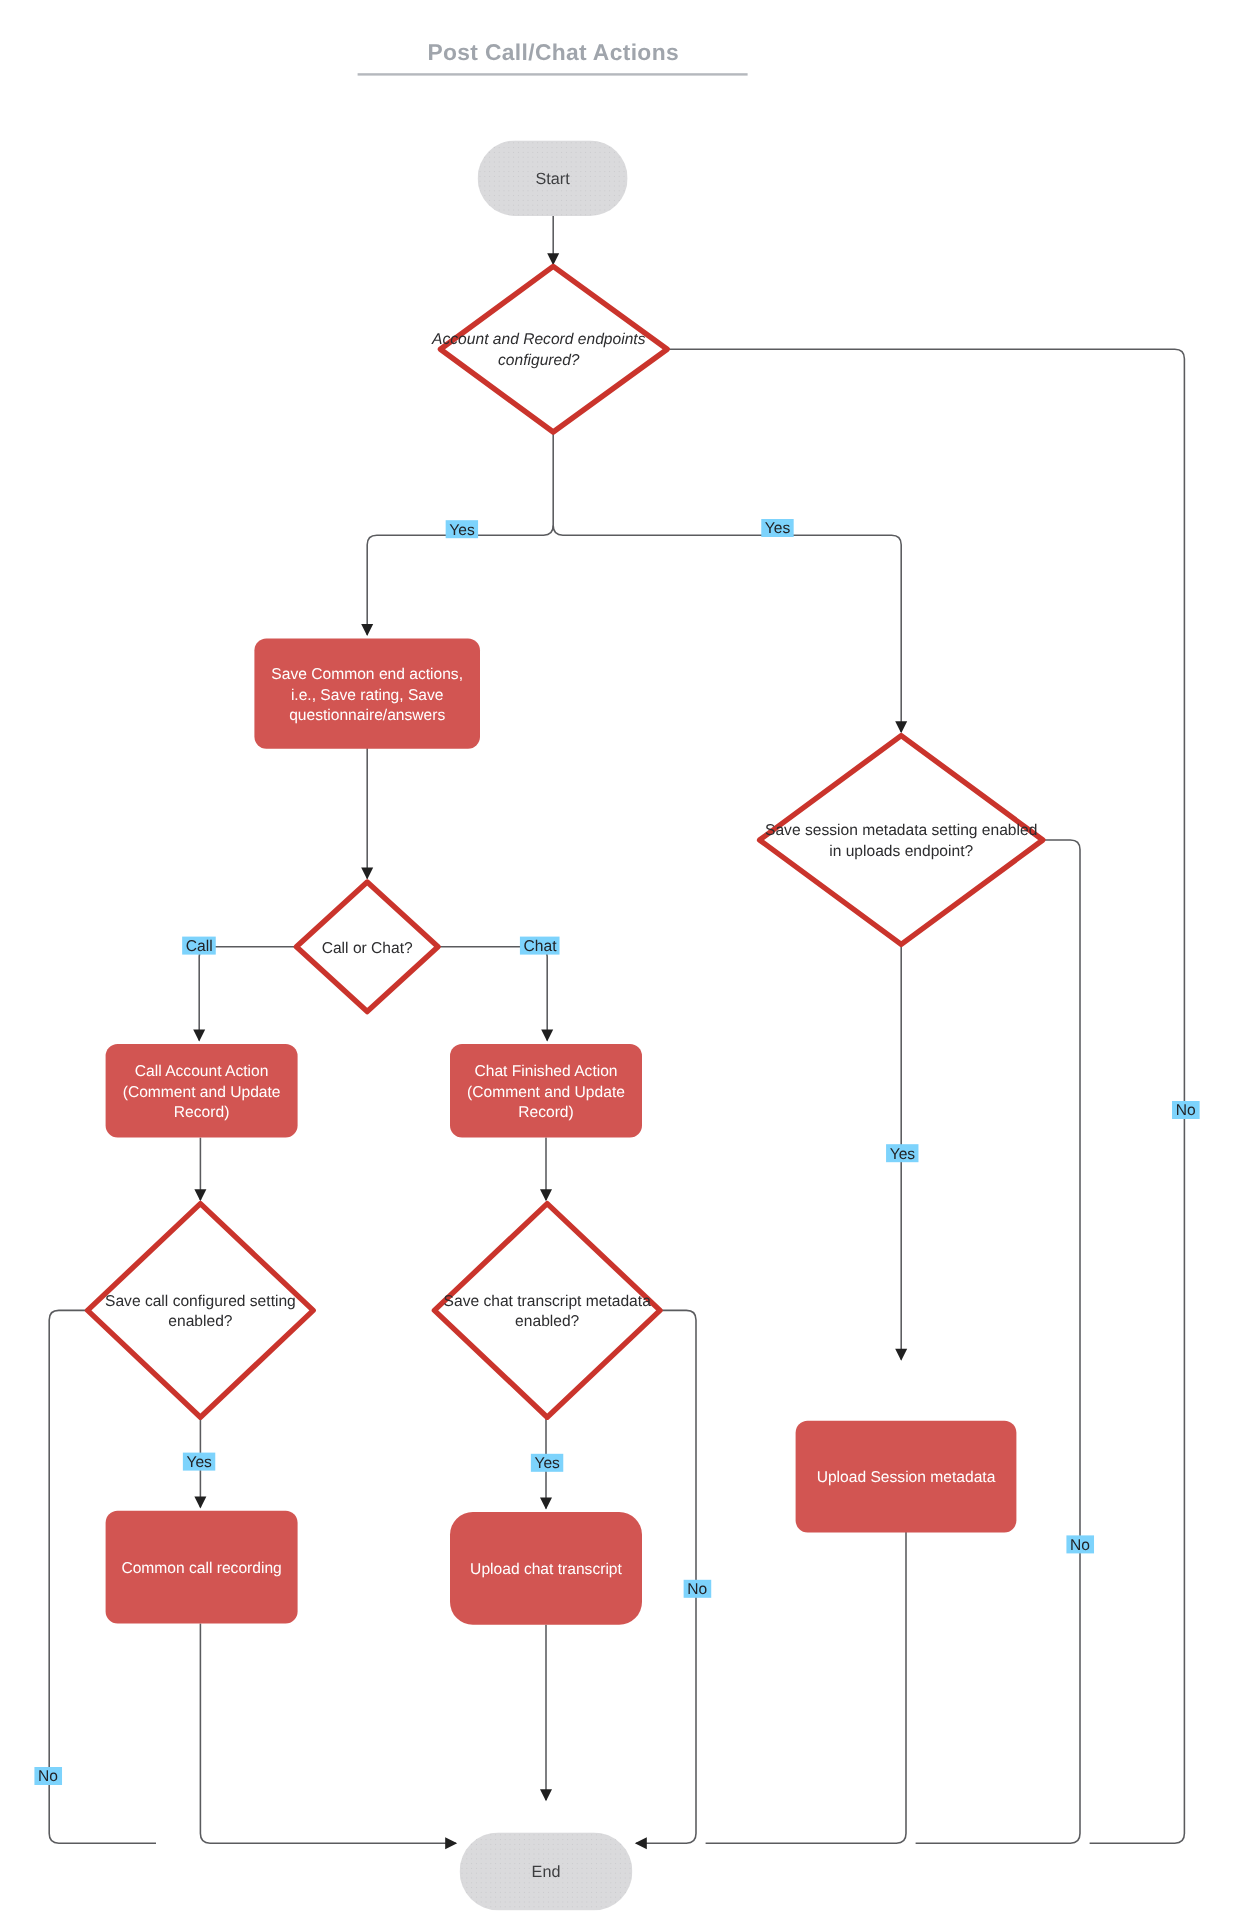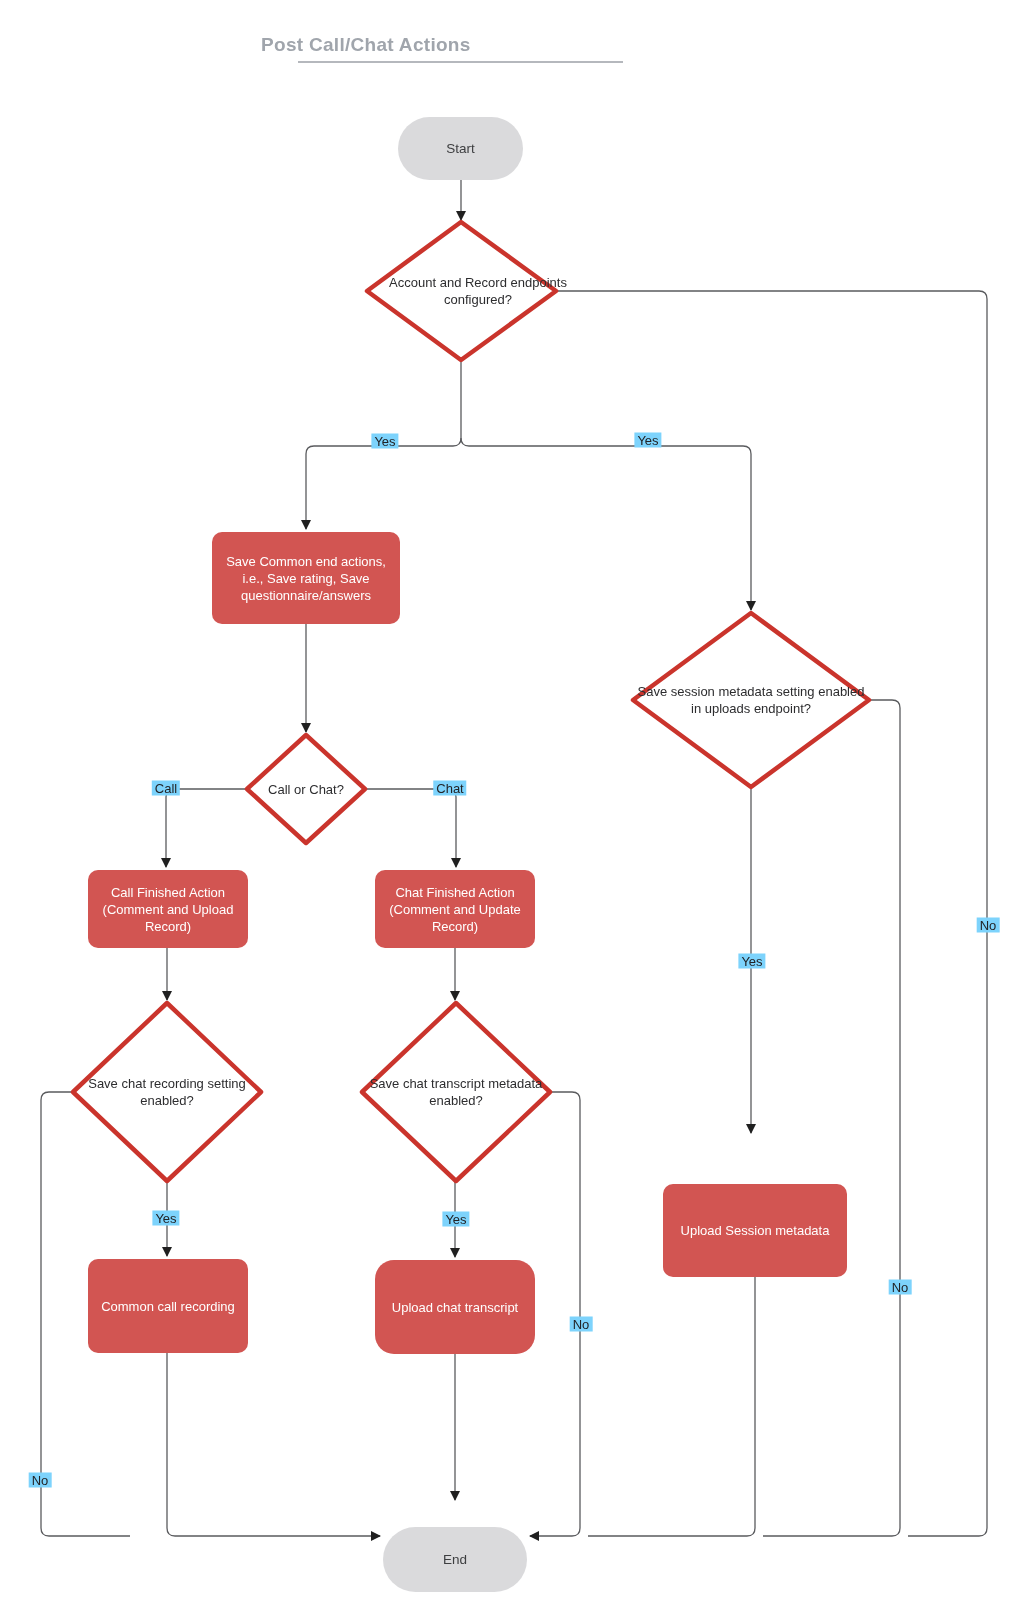--- a/index.html
+++ b/index.html
@@ -1,21 +1,21 @@
 <!DOCTYPE html>
 <html><head>
 <meta charset="utf-8">
 <style>
   html,body{margin:0;padding:0;background:#ffffff;}
   .canvas{
     position:relative;width:1028px;height:1600px;background:#ffffff;overflow:hidden;
     font-family:"Liberation Sans", sans-serif;
   }
   .title{
-    position:absolute;left:261px;top:34px;width:400px;text-align:left;
+    position:absolute;left:261px;top:34px;width:400px;text-align:center;
     font-size:19px;font-weight:bold;color:#a0a5ac;letter-spacing:.3px;
   }
   .title-underline{
     position:absolute;left:298px;top:61px;width:325px;height:0;
     border-top:2px solid #b5b8bd;
   }
   svg.edges{position:absolute;left:0;top:0;}
   .edge{fill:none;stroke:#5a5b5e;stroke-width:1.3px;}
   .diamond{fill:#ffffff;stroke:#ca342c;stroke-width:4.5px;stroke-linejoin:round;}
   .node{
@@ -78,28 +78,28 @@
     <polygon class="diamond" points="751,613 869,700 751,787 633,700"></polygon>
   </svg>
 
   <div class="node terminator" style="left:398px;top:117px;width:125px;height:63px;border-radius:32px;">
     <span>Start</span>
   </div>
   <div class="node terminator" style="left:383px;top:1503px;width:144px;height:65px;border-radius:33px;margin-top:24px;">
     <span>End</span>
   </div>
 
-  <div class="node dtext" style="left:388px;top:260px;width:180px;height:62px;">Account and Record endpoints configured?</div>
+  <div class="node dtext" style="left:359px;top:260px;width:180px;height:62px;font-style:italic;">Account and Record endpoints configured?</div>
   <div class="node dtext" style="left:236px;top:775px;width:140px;height:28px;">Call or Chat?</div>
-  <div class="node dtext" style="left:77px;top:1064px;width:180px;height:56px;">Save chat recording setting enabled?</div>
+  <div class="node dtext" style="left:77px;top:1064px;width:180px;height:56px;">Save call configured setting enabled?</div>
   <div class="node dtext" style="left:366px;top:1064px;width:180px;height:56px;">Save chat transcript metadata enabled?</div>
   <div class="node dtext" style="left:633px;top:664px;width:236px;height:72px;">Save session metadata setting enabled in uploads endpoint?</div>
 
   <div class="node process" style="left:212px;top:532px;width:188px;height:92px;">Save Common end actions, i.e., Save rating, Save questionnaire/answers</div>
-  <div class="node process" style="left:88px;top:870px;width:160px;height:78px;">Call Finished Action (Comment and Upload Record)</div>
+  <div class="node process" style="left:88px;top:870px;width:160px;height:78px;">Call Account Action (Comment and Update Record)</div>
   <div class="node process" style="left:375px;top:870px;width:160px;height:78px;">Chat Finished Action (Comment and Update Record)</div>
   <div class="node process" style="left:88px;top:1259px;width:160px;height:94px;">Common call recording</div>
   <div class="node process" style="left:375px;top:1260px;width:160px;height:94px;border-radius:19px;">Upload chat transcript</div>
   <div class="node process" style="left:663px;top:1184px;width:184px;height:93px;">Upload Session metadata</div>
 
   <div class="elabel" style="left:385px;top:441px;">Yes</div>
   <div class="elabel" style="left:648px;top:440px;">Yes</div>
   <div class="elabel" style="left:988px;top:925px;">No</div>
   <div class="elabel" style="left:166px;top:788px;">Call</div>
   <div class="elabel" style="left:450px;top:788px;">Chat</div>

